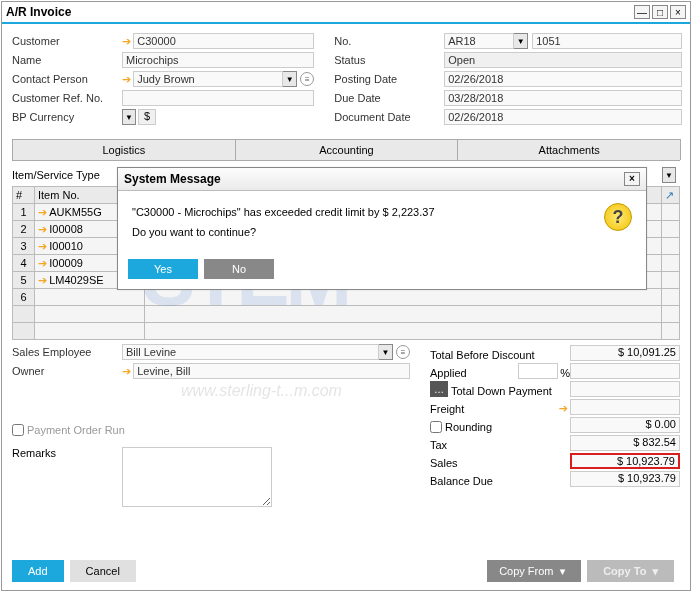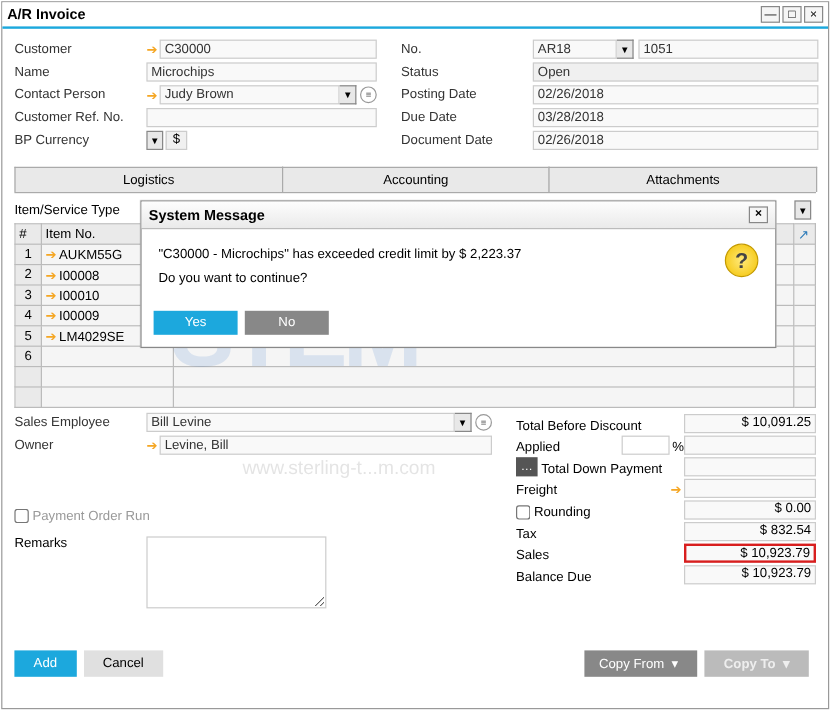--- a/index.html
+++ b/index.html
@@ -59,30 +59,30 @@
 .tot-row .tot-val { width: 110px; text-align: right; border: 1px solid #ccc; background: #f9f9f9; height: 16px; padding: 0 3px; font-size: 11px; }
 .tot-row.hl .tot-val { border: 2px solid #d81e1e; }
 .disc-pct { width: 40px; border: 1px solid #ccc; height: 16px; text-align: right; margin-right: 2px; }
 .chk { width: 12px; height: 12px; margin-right: 3px; }
 .dots-btn { width: 18px; height: 16px; background: #555; color: #fff; border: none; font-size: 10px; margin-right: 3px; cursor: pointer; }
 
 .remarks-area { display: flex; margin-top: 8px; }
 .remarks-area label { width: 110px; }
 .remarks-box { width: 150px; height: 60px; border: 1px solid #ccc; }
 
-.footer-btns { position: absolute; bottom: 26px; left: 10px; right: 10px; display: flex; }
+.footer-btns { position: absolute; bottom: 8px; left: 10px; right: 10px; display: flex; }
 .footer-btns .spacer { flex: 1; }
 .fbtn { height: 22px; padding: 0 16px; border: none; font-size: 11px; margin-right: 6px; cursor: pointer; }
 .fbtn.add { background: #1ca8dd; color: #fff; }
 .fbtn.can { background: #e0e0e0; }
 .fbtn.cf { background: #888; color: #fff; padding-left: 12px; }
 .fbtn.ct { background: #bbb; color: #eee; font-weight: bold; }
 
 .watermark { position: absolute; left: 140px; top: 230px; font-size: 80px; font-weight: 900; color: rgba(60,120,200,0.15); letter-spacing: -4px; pointer-events: none; z-index: 1; }
-.watermark-sub { position: absolute; left: 200px; top: 380px; font-size: 16px; color: rgba(120,120,120,0.2); pointer-events: none; z-index: 1; }
+.watermark-sub { position: absolute; left: 179px; top: 380px; font-size: 16px; color: rgba(120,120,120,0.2); pointer-events: none; z-index: 1; font-style: italic; }
 </style>
 </head>
 <body>
 
 <div class="window">
   <div class="titlebar">
     <div class="titlebar-title">A/R Invoice</div>
     <div class="win-btns">
       <div class="win-btn">—</div>
       <div class="win-btn">□</div>

